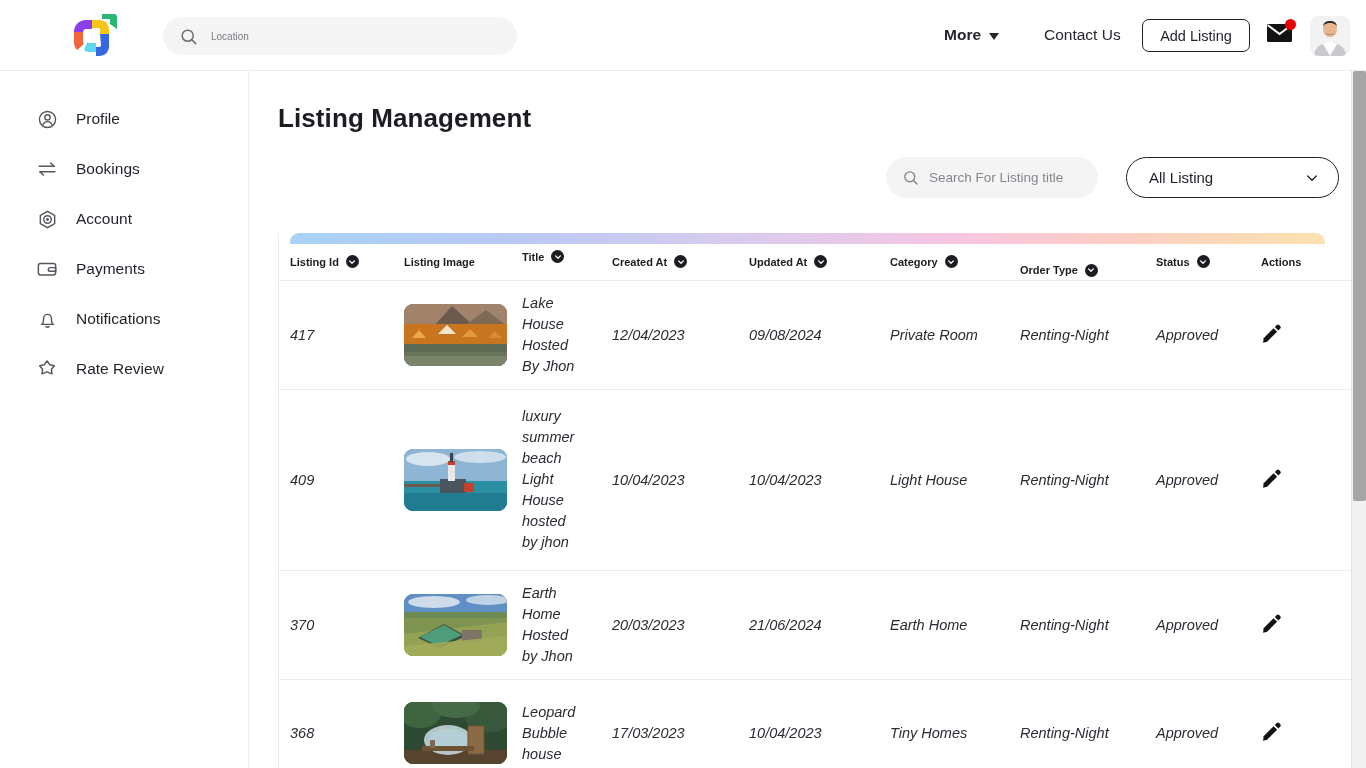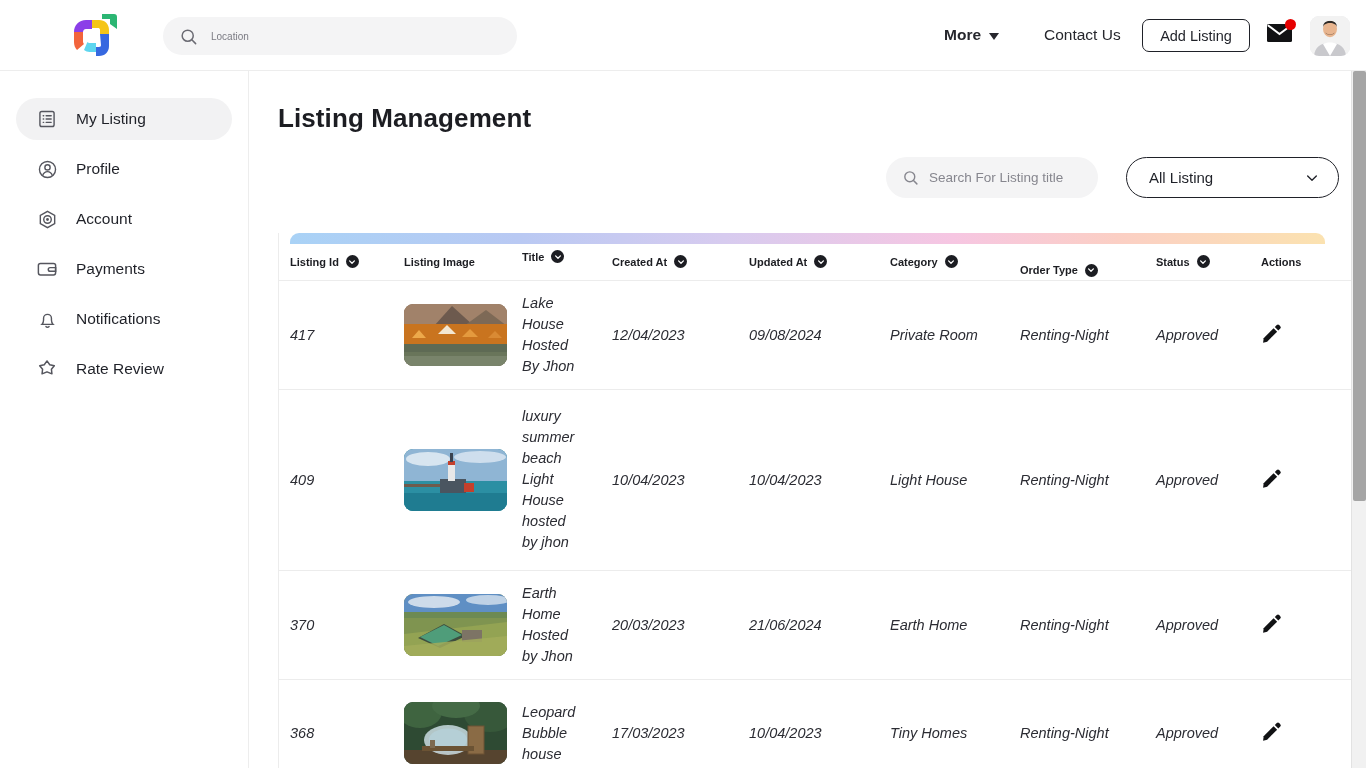--- a/index.html
+++ b/index.html
@@ -233,46 +233,43 @@
       <path d="M13 28 l7 12 l7-12 c-3-2-11-2-14 0z" fill="#ffffff"></path>
       <ellipse cx="20" cy="13" rx="7" ry="8.2" fill="#e8b58f"></ellipse>
       <path d="M13 11.5 c0-6 14-6 14 0 c0-4-2-6.5-7-6.5 s-7 2.5-7 6.5z" fill="#2e2a27"></path>
       <path d="M15.4 16.6 c2.6 2.6 6.6 2.6 9.2 0 c-.6 3.2-8.6 3.2-9.2 0z" fill="#8a6a54"></path>
     </svg>
   </div>
 </div>
 
 <div class="sidebar">
 
-  <div class="nav-item active">
-    <span class="ni-icon">
-      <svg width="20" height="20" viewBox="0 0 24 24" fill="none" stroke="#55565e" stroke-width="1.7">
-        <rect x="3.5" y="3" width="17" height="18" rx="2.2"></rect>
-        <line x1="7.5" y1="8" x2="8" y2="8" stroke-linecap="round"></line>
-        <line x1="11" y1="8" x2="17" y2="8" stroke-linecap="round"></line>
-        <line x1="7.5" y1="12" x2="8" y2="12" stroke-linecap="round"></line>
-        <line x1="11" y1="12" x2="17" y2="12" stroke-linecap="round"></line>
-        <line x1="7.5" y1="16" x2="8" y2="16" stroke-linecap="round"></line>
-        <line x1="11" y1="16" x2="17" y2="16" stroke-linecap="round"></line>
-      </svg>
-    </span>
-    <span class="ni-label">My Listing</span>
-  </div>
 
   <div class="nav-item">
     <span class="ni-icon">
       <svg width="21" height="21" viewBox="0 0 24 24" fill="none" stroke="#55565e" stroke-width="1.6">
         <circle cx="12" cy="12" r="9.2"></circle>
           <circle cx="12" cy="9.6" r="3"></circle>
         <path d="M6.4 19 c1-3.2 3.2-4.6 5.6-4.6 s4.6 1.4 5.6 4.6"></path>
       </svg>
     </span>
     <span class="ni-label">Profile</span>
   </div>
 
+  <div class="nav-item">
+    <span class="ni-icon">
+      <svg width="22" height="22" viewBox="0 0 24 24" fill="none" stroke="#55565e" stroke-width="1.7" stroke-linecap="round" stroke-linejoin="round">
+        <path d="M3.5 9 h16"></path>
+          <path d="M16 5.5 L19.8 9"></path>
+        <path d="M20.5 15 h-16"></path>
+          <path d="M8 18.5 L4.2 15"></path>
+      </svg>
+    </span>
+    <span class="ni-label">Bookings</span>
+  </div>
 
   <div class="nav-item">
     <span class="ni-icon">
       <svg width="21" height="21" viewBox="0 0 24 24" fill="none" stroke="#55565e" stroke-width="1.6">
         <path d="M12 2.6 L20.2 7.2 V16.8 L12 21.4 L3.8 16.8 V7.2 Z"></path>
         <circle cx="12" cy="12" r="4.3"></circle>
           <circle cx="12" cy="12" r="1.6" fill="#55565e" stroke="none"></circle>
       </svg>
     </span>
     <span class="ni-label">Account</span>

